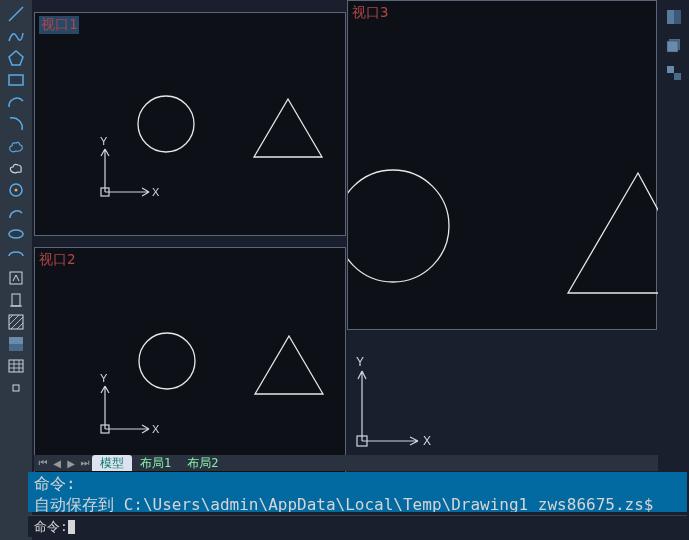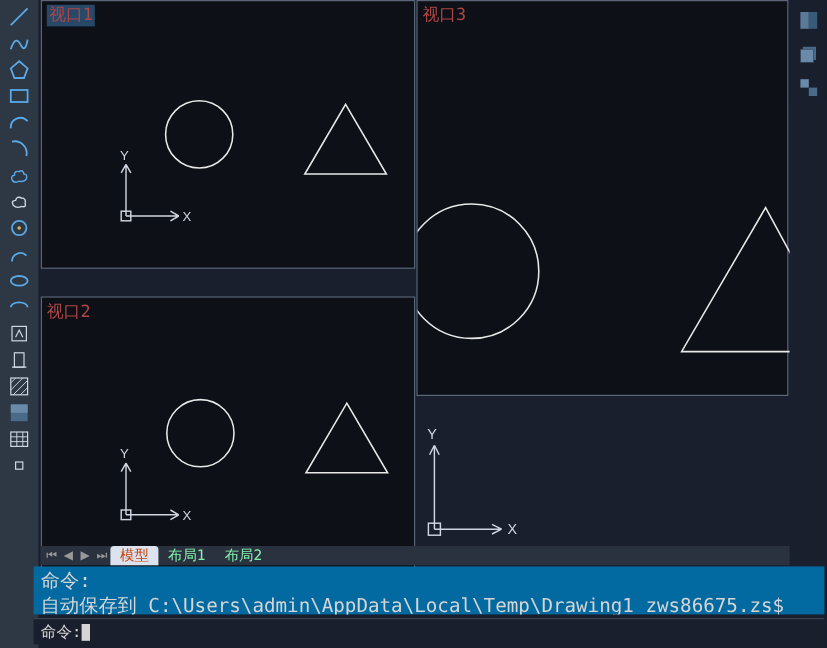--- a/index.html
+++ b/index.html
@@ -83,21 +83,21 @@
   top: 3px; left: 4px;
   color: #b04545;
   font-size: 14px;
   font-family: "SimSun", monospace;
 }
 .vp-label.active {
   background: #284868;
   padding: 0 2px;
 }
 
-#vp1 { left: 0; top: 0; width: 312px; height: 224px; }
+#vp1 { left: 0; top: 12px; width: 312px; height: 224px; }
 #vp2 { left: 0; top: 225px; width: 312px; height: 228px; margin-top: 22px; }
 #vp3 { left: 313px; top: 0; width: 310px; height: 330px; text-align: right; }
 
 .tabs-row {
   position: absolute;
   left: 34px; top: 455px;
   width: 624px; height: 16px;
   background: #2a3240;
   display: flex;
   align-items: center;
@@ -119,21 +119,21 @@
 .tab {
   padding: 0 8px;
   font-size: 12px;
   color: #86efac;
   font-family: "SimSun", monospace;
   cursor: pointer;
   line-height: 16px;
 }
 .tab.active {
   background: #dde3ee;
-  color: #c2410c;
+  color: #0f766e;
   border-radius: 3px 3px 0 0;
 }
 
 .cmdhistory {
   position: absolute;
   left: 28px; top: 472px;
   width: 659px; height: 40px;
   background: #0369a1;
   color: #d5d5d5;
   font-family: "SimSun", monospace;

